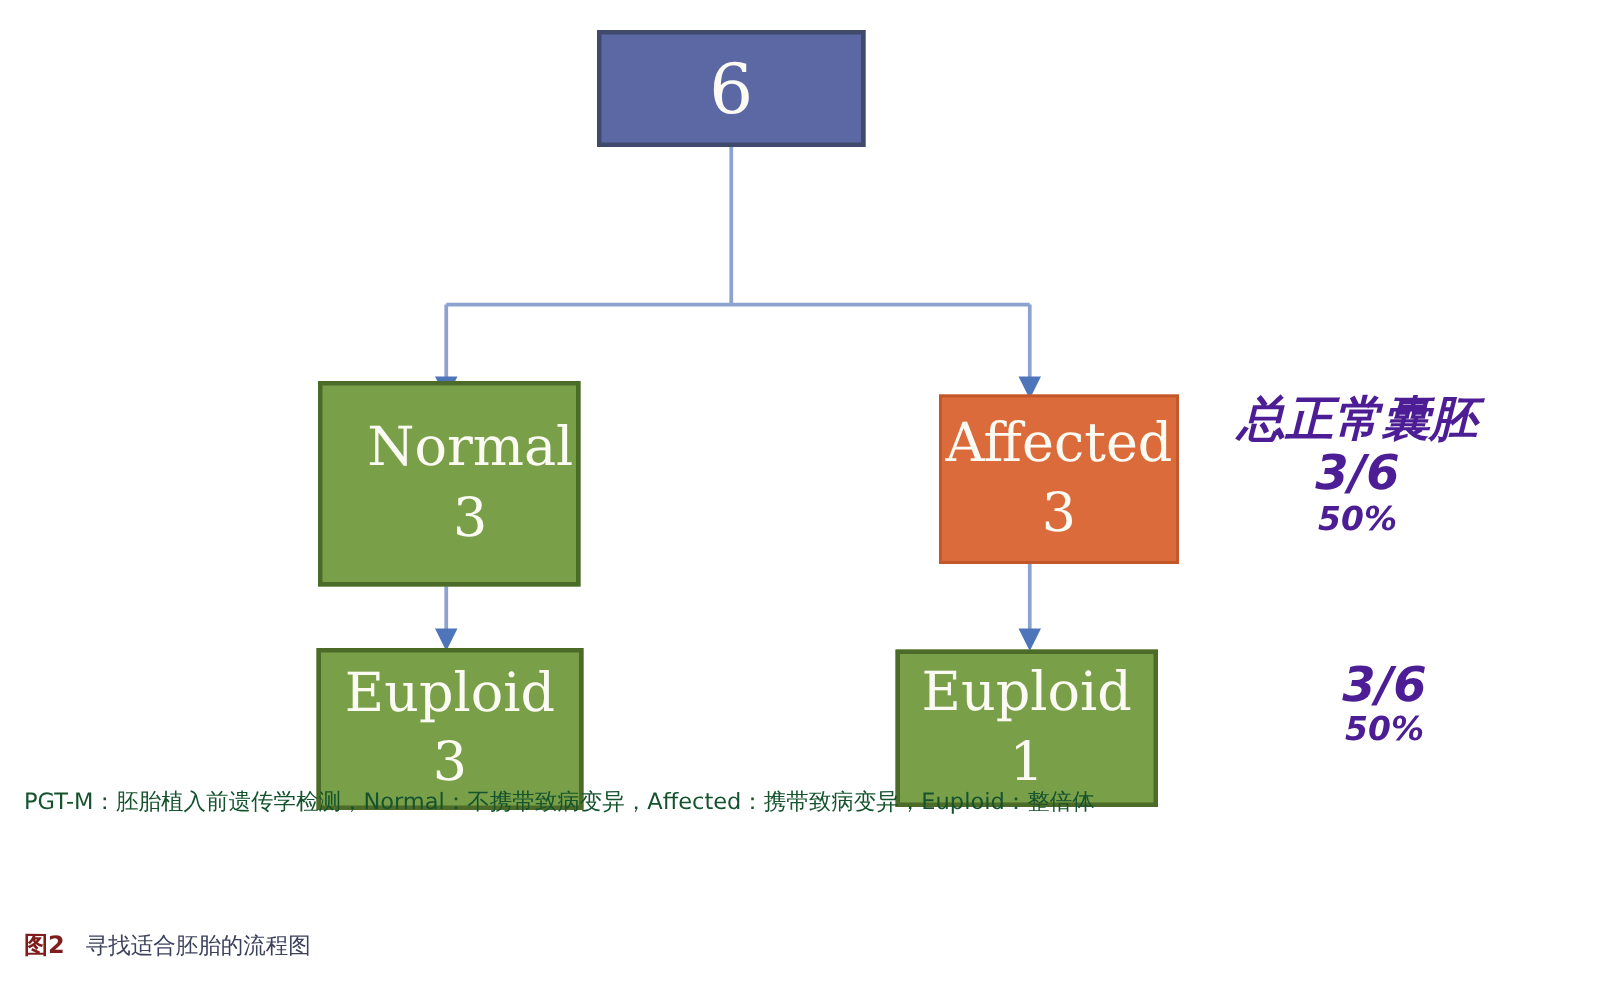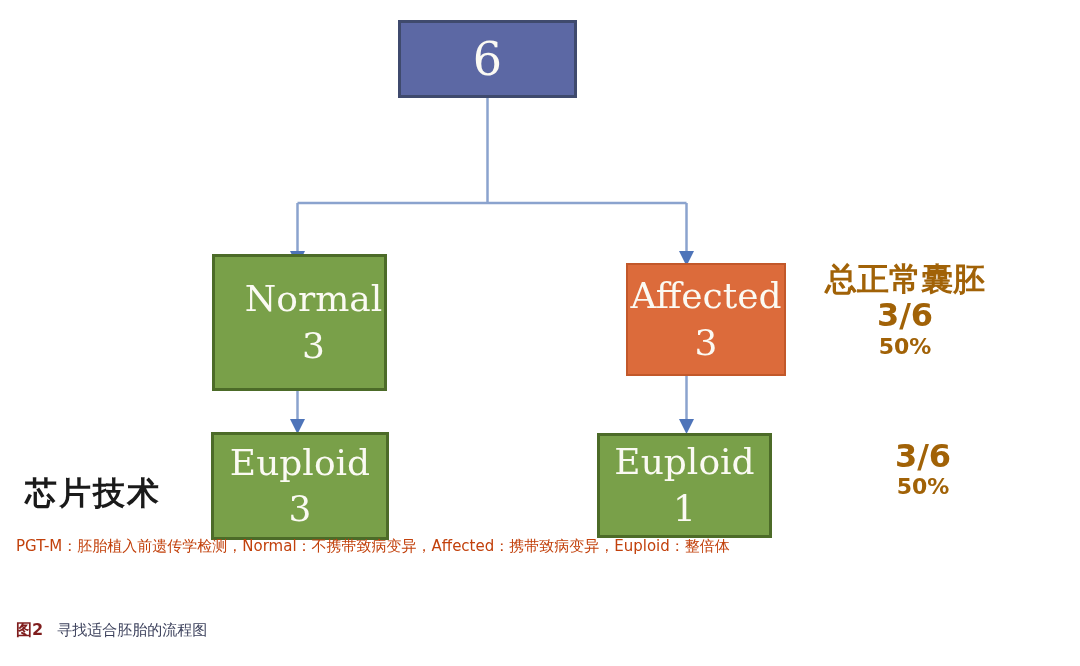--- a/index.html
+++ b/index.html
@@ -65,35 +65,36 @@
     text-align: center;
     font-size: 32px;
     font-weight: bold;
     color: #1a1a1a;
     white-space: nowrap;
     letter-spacing: 2px;
   }
   .annotation {
     position: absolute;
     text-align: center;
-    color: #a16207;
+    color: #4c1d95;
     font-weight: bold;
     line-height: 1.14;
+    font-style: italic;
   }
   .annotation .ann-title { font-size: 32px; white-space: nowrap; }
   .annotation .ann-fraction { font-size: 32px; text-align: center; }
   .annotation .ann-percent { font-size: 22px; }
   .annotation-top { left: 790px; top: 261px; width: 230px; }
   .annotation-bottom { left: 772px; top: 438px; width: 302px; }
 
   .footnote {
     position: absolute;
-    left: 16px; top: 537px;
+    left: 16px; top: 525px;
     font-size: 15px;
-    color: #c2410c;
+    color: #14532d;
     white-space: nowrap;
   }
   .caption {
     position: absolute;
     left: 16px; top: 620px;
     font-size: 15px;
     color: #3C415C;
     white-space: nowrap;
   }
   .caption .caption-label {
@@ -142,21 +143,20 @@
   <div class="node node-green node-euploid-left">
     <div>Euploid</div>
     <div>3</div>
   </div>
 
   <div class="node node-green node-euploid-right">
     <div>Euploid</div>
     <div>1</div>
   </div>
 
-  <div class="stage-label-chip">芯片技术</div>
 
   <div class="annotation annotation-top">
     <div class="ann-title">总正常囊胚</div>
     <div class="ann-fraction">3/6</div>
     <div class="ann-percent">50%</div>
   </div>
 
   <div class="annotation annotation-bottom">
     <div class="ann-fraction">3/6</div>
     <div class="ann-percent">50%</div>

